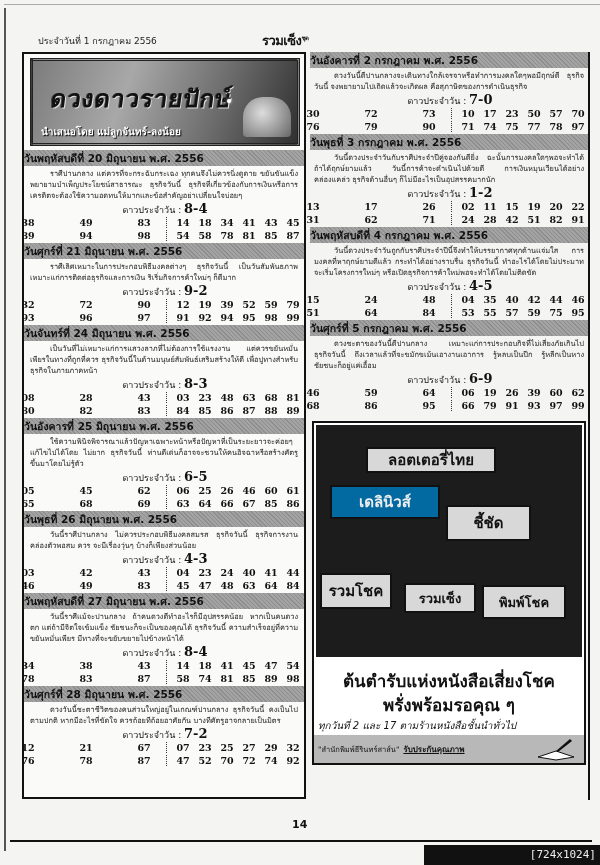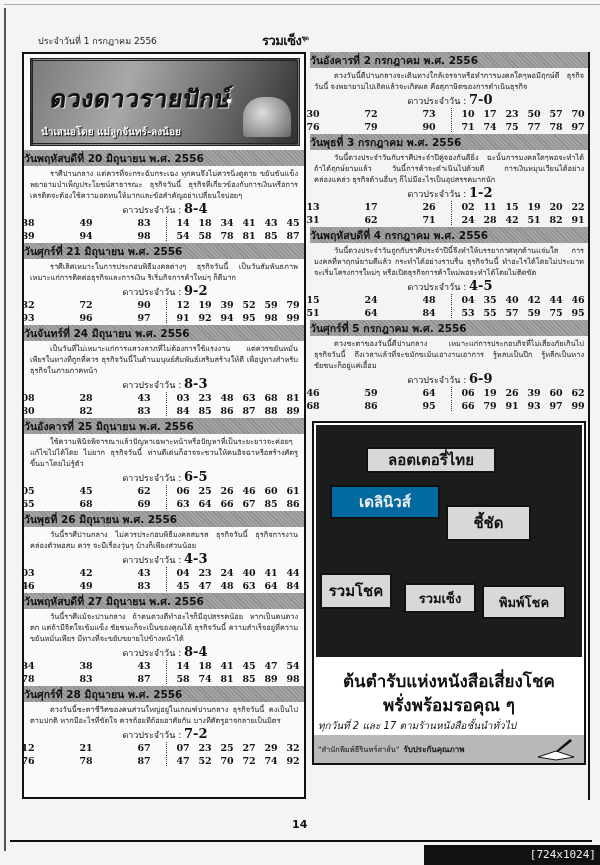--- a/index.html
+++ b/index.html
@@ -38,21 +38,21 @@
   .col-right .day .day-head { margin: 0 -2px 0 -4px; }
 
   .ad { margin: 8px 2px 0 2px; border: 2px solid #111; height: 344px; position: relative; background: #fff; }
   .ad-photo { position: absolute; left: 2px; right: 2px; top: 2px; height: 232px; background: #1c1c1c; overflow: hidden; padding-left: 8px; }
   .ad-paper { position: absolute; background: #d8d8d8; border: 2px solid #111; display: flex; align-items: center; justify-content: center; font-weight: bold; color: #111; }
   .ad-paper.dark { background: #0369a1; color: #eee; }
   .ad-headline-1 { position: absolute; top: 244px; left: 0; right: 0; text-align: center; font-size: 17px; font-weight: bold; }
   .ad-headline-2 { position: absolute; top: 268px; left: 0; right: 0; text-align: center; font-size: 17px; font-weight: bold; }
   .ad-headline-3 { position: absolute; top: 295px; left: 4px; right: 0; font-size: 10px; font-weight: normal; font-style: italic; }
   .ad-footer { position: absolute; left: 0; right: 0; bottom: 0; height: 28px; background: #b8b8b8; display: flex; align-items: center; padding-left: 4px; font-size: 7.5px; }
-  .ad-footer b { margin-left: 4px; font-size: 8px; }
+  .ad-footer b { margin-left: 4px; font-size: 8px; text-decoration: underline; }
   .ad-logo { position: absolute; right: 6px; bottom: 2px; width: 44px; height: 24px; }
 
   .page-num { position: absolute; top: 818px; left: 292px; font-size: 11px; font-weight: bold; }
   .page-bottom-line { position: absolute; left: 10px; right: 8px; top: 840px; height: 2px; background: #111; }
 
   .watermark { position: absolute; right: 0; bottom: 0; height: 20px; width: 176px; background: #111; color: #eee; font-family: "DejaVu Sans Mono", monospace; font-size: 11px; line-height: 20px; text-align: right; padding-right: 4px; }
 </style>
 </head>
 <body>
 

